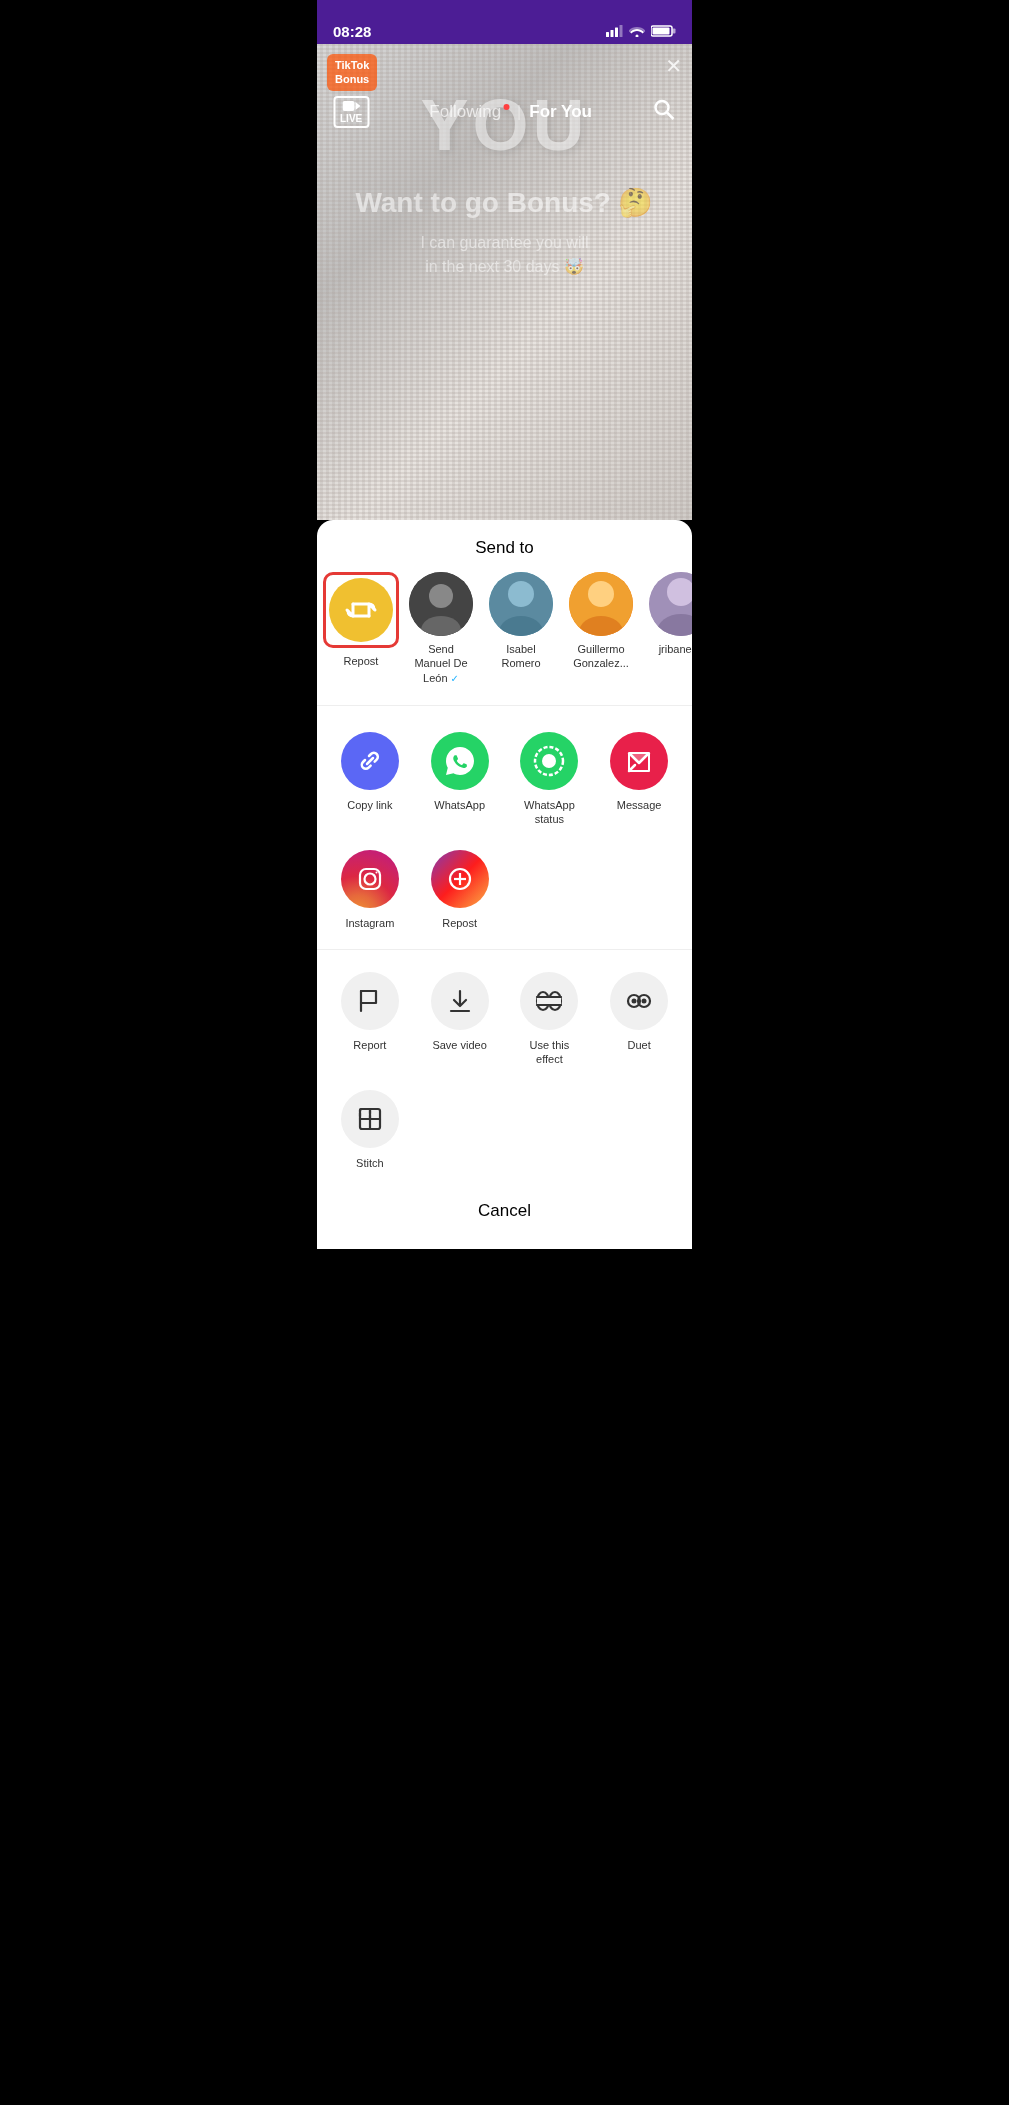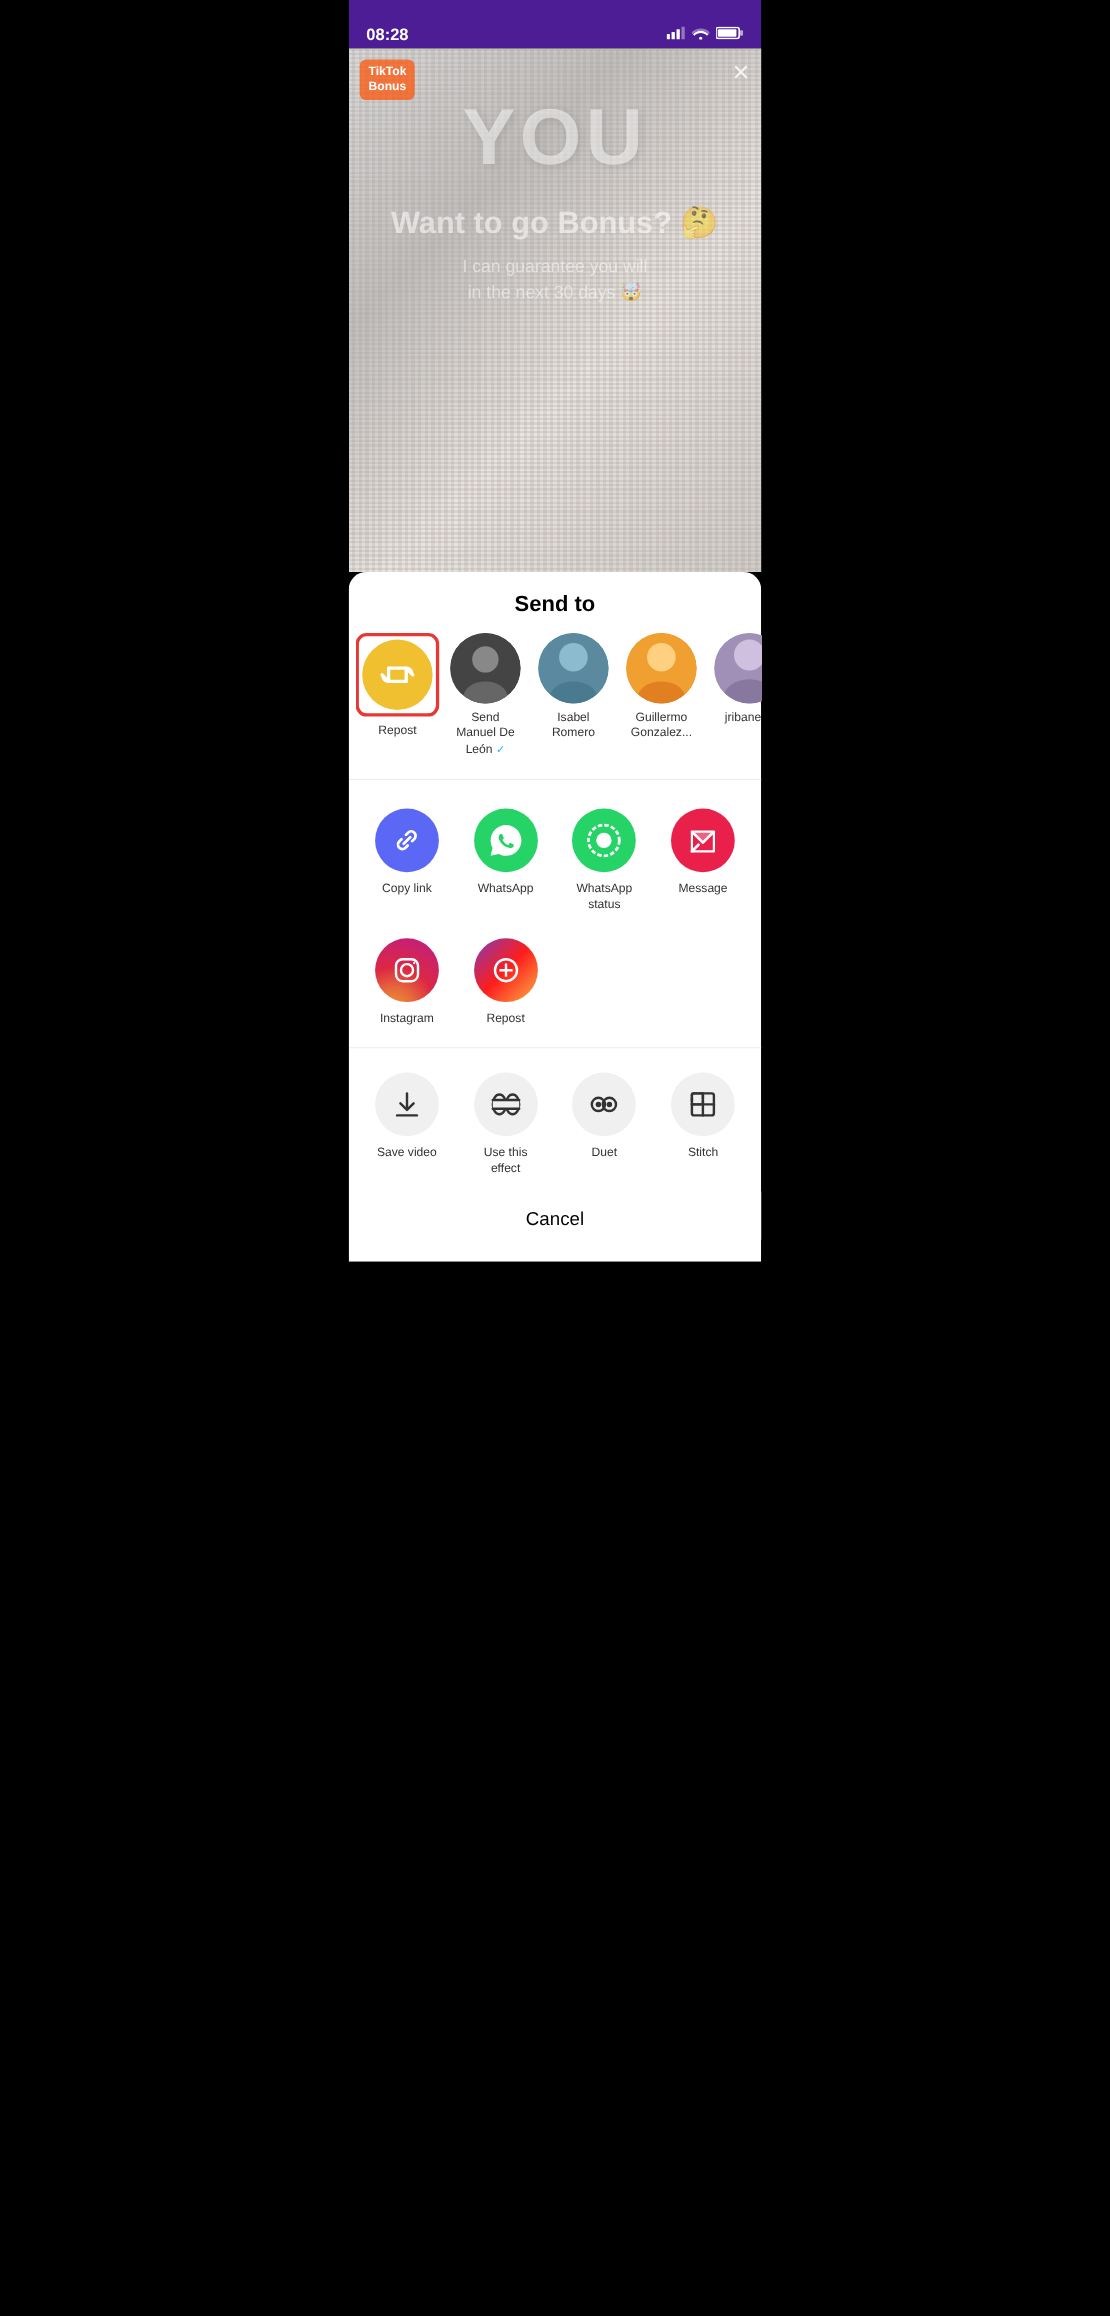--- a/index.html
+++ b/index.html
@@ -148,22 +148,22 @@
 
     
     .share-sheet {
       background: #fff;
       border-radius: 16px 16px 0 0;
       padding-bottom: 20px;
     }
 
     .send-to-label {
       text-align: center;
-      font-size: 20px;
-      font-weight: 700;
+      font-size: 17px;
+      font-weight: 400;
       color: #000;
       padding: 18px 12px 14px;
     }
 
     
     .contacts-row {
       display: flex;
       overflow-x: auto;
       padding: 0 12px 16px;
       gap: 16px;
@@ -290,20 +290,42 @@
       <svg width="25" height="12" viewBox="0 0 25 12" fill="white">
         <rect x="0" y="1" width="21" height="10" rx="2" stroke="white" stroke-width="1.5" fill="none"></rect>
         <rect x="1.5" y="2.5" width="17" height="7" rx="1" fill="white"></rect>
         <rect x="21.5" y="3.5" width="3" height="5" rx="1" fill="white" opacity="0.6"></rect>
       </svg>
     </span>
   </div>
 </div>
 
 <div style="position:relative; background:#000;">
+  <div class="top-nav">
+    <div class="live-btn">
+      <svg width="18" height="12" viewBox="0 0 18 12" fill="white" style="margin-bottom:1px">
+        <rect x="0" y="1" width="12" height="10" rx="2"></rect>
+        <polygon points="13,2 18,6 13,10"></polygon>
+      </svg>
+      <span>LIVE</span>
+    </div>
+    <div class="nav-tabs">
+      <span class="nav-tab">
+        <span>Following</span><span class="nav-dot"></span>
+      </span>
+      <span class="nav-divider">|</span>
+      <span class="nav-tab active">For You</span>
+    </div>
+    <span class="search-icon-btn">
+      <svg width="24" height="24" viewBox="0 0 24 24" fill="none" stroke="white" stroke-width="2.5">
+        <circle cx="10.5" cy="10.5" r="6.5"></circle>
+        <line x1="15.5" y1="15.5" x2="22" y2="22"></line>
+      </svg>
+    </span>
+  </div>
 
   <div class="video-area">
 
     <div style="position:absolute;inset:0;background:repeating-linear-gradient(0deg,transparent,transparent 2px,rgba(180,170,165,0.3) 2px,rgba(180,170,165,0.3) 4px);"></div>
     <div style="position:absolute;inset:0;background:repeating-linear-gradient(90deg,transparent,transparent 3px,rgba(160,150,145,0.2) 3px,rgba(160,150,145,0.2) 6px);"></div>
 
     <div class="tiktok-bonus-overlay">TikTok<br>Bonus</div>
     <span class="close-overlay">✕</span>
 
     <div class="video-overlay-text">
@@ -448,20 +470,29 @@
         </svg>
       </div>
       <span class="action-label">Repost</span>
     </div>
   </div>
 
   <div class="divider" style="margin: 4px 0 0;"></div>
 
   <div class="actions-grid">
 
+    <div class="action-item">
+      <div class="action-icon-circle icon-gray">
+        <svg width="28" height="28" viewBox="0 0 28 28" fill="none" stroke="#333" stroke-width="2.2" stroke-linecap="round" stroke-linejoin="round">
+          <path d="M5 4 L5 24"></path>
+          <path d="M5 4 L20 4 L20 16 L5 16"></path>
+        </svg>
+      </div>
+      <span class="action-label">Report</span>
+    </div>
 
 
     <div class="action-item">
       <div class="action-icon-circle icon-gray">
         <svg width="28" height="28" viewBox="0 0 28 28" fill="none" stroke="#333" stroke-width="2.2" stroke-linecap="round" stroke-linejoin="round">
           <line x1="14" y1="4" x2="14" y2="18"></line>
           <polyline points="8,13 14,19 20,13"></polyline>
           <line x1="5" y1="24" x2="23" y2="24"></line>
         </svg>
       </div>

